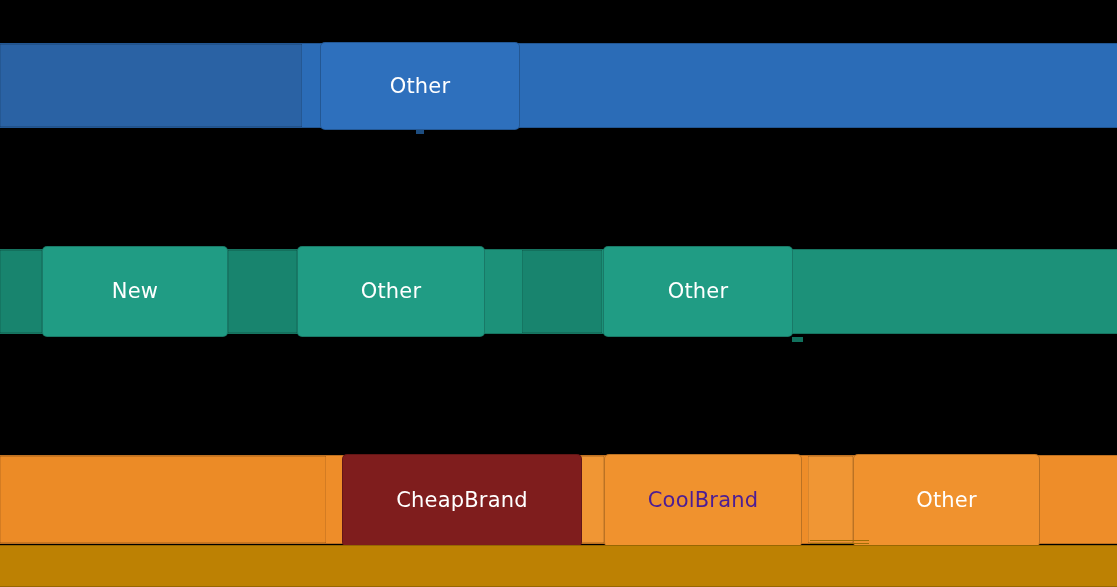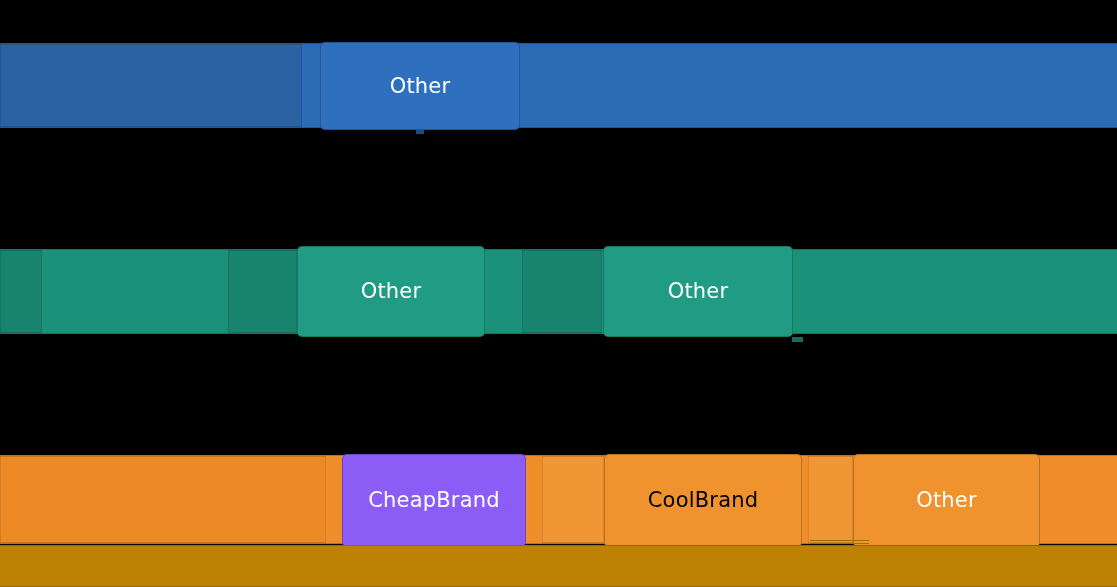--- a/index.html
+++ b/index.html
@@ -50,35 +50,38 @@
 <div class="stage">
     <div class="band" style="left: 0px; top: 43px; width: 1117px; height: 85px; background: rgb(43, 108, 183);"></div>
     <div class="segment" style="left: 0px; top: 44px; width: 302px; height: 83px; background: rgb(42, 98, 164);"></div>
     <div class="node" style="left: 320px; top: 42px; width: 200px; height: 88px; background: rgb(46, 112, 189);">
       <span class="node-label" style="color: rgb(255, 255, 255);">Other</span>
     </div>
     <div class="band" style="left: 0px; top: 249px; width: 1117px; height: 85px; background: rgb(28, 145, 121);"></div>
     <div class="segment" style="left: 0px; top: 250px; width: 42px; height: 83px; background: rgb(24, 132, 110);"></div>
     <div class="segment" style="left: 228px; top: 250px; width: 69px; height: 83px; background: rgb(24, 132, 110);"></div>
     <div class="segment" style="left: 522px; top: 250px; width: 80px; height: 83px; background: rgb(24, 132, 110);"></div>
+    <div class="node" style="left: 42px; top: 246px; width: 186px; height: 91px; background: rgb(32, 156, 132);">
+      <span class="node-label" style="color: rgb(255, 255, 255);">New</span>
+    </div>
     <div class="node" style="left: 297px; top: 246px; width: 188px; height: 91px; background: rgb(32, 156, 132);">
       <span class="node-label" style="color: rgb(255, 255, 255);">Other</span>
     </div>
     <div class="node" style="left: 603px; top: 246px; width: 190px; height: 91px; background: rgb(32, 156, 132);">
       <span class="node-label" style="color: rgb(255, 255, 255);">Other</span>
     </div>
     <div class="band" style="left: 0px; top: 455px; width: 1117px; height: 89px; background: rgb(238, 141, 41);"></div>
     <div class="segment" style="left: 0px; top: 456px; width: 326px; height: 87px; background: rgb(236, 139, 38);"></div>
     <div class="segment" style="left: 542px; top: 456px; width: 62px; height: 87px; background: rgb(240, 150, 52);"></div>
     <div class="segment" style="left: 808px; top: 456px; width: 45px; height: 87px; background: rgb(240, 150, 52);"></div>
-    <div class="node" style="left: 342px; top: 454px; width: 184px; height: 93px; background: #8b5cf6;">
+    <div class="node" style="left: 342px; top: 454px; width: 240px; height: 93px; background: #7f1d1d;">
       <span class="node-label" style="color: rgb(255, 255, 255);">CheapBrand</span>
     </div>
     <div class="node" style="left: 604px; top: 454px; width: 198px; height: 93px; background: rgb(240, 146, 46);">
-      <span class="node-label" style="color: #000000;">CoolBrand</span>
+      <span class="node-label" style="color: #4c1d95;">CoolBrand</span>
     </div>
     <div class="node" style="left: 853px; top: 454px; width: 187px; height: 93px; background: rgb(240, 146, 46);">
       <span class="node-label" style="color: rgb(255, 255, 255);">Other</span>
     </div>
     <div class="band" style="left: 0px; top: 545px; width: 1117px; height: 42px; background: rgb(189, 129, 3);"></div>
     <div class="artifact" style="left: 416px; top: 130px; width: 8px; height: 4px; background: rgb(29, 77, 128);"></div>
     <div class="artifact" style="left: 792px; top: 337px; width: 11px; height: 5px; background: rgb(17, 113, 93);"></div>
     <div class="artifact" style="left: 810px; top: 540px; width: 59px; height: 4px; border-top: 1px solid rgb(160, 110, 5); border-bottom: 1px solid rgb(160, 110, 5); box-sizing: border-box;"></div>
   </div>
 

